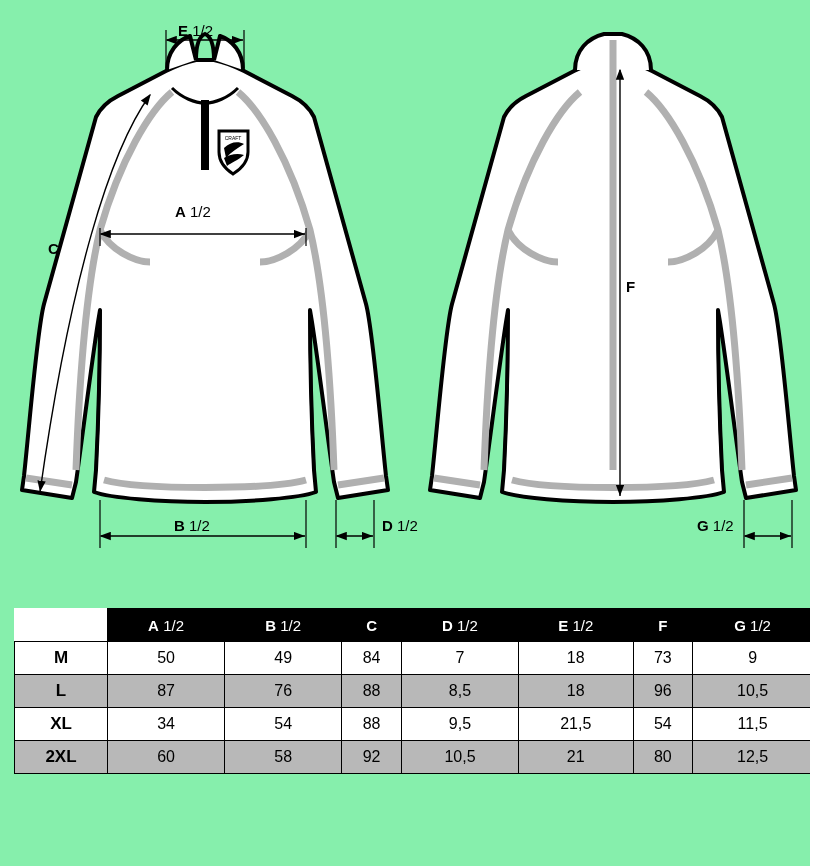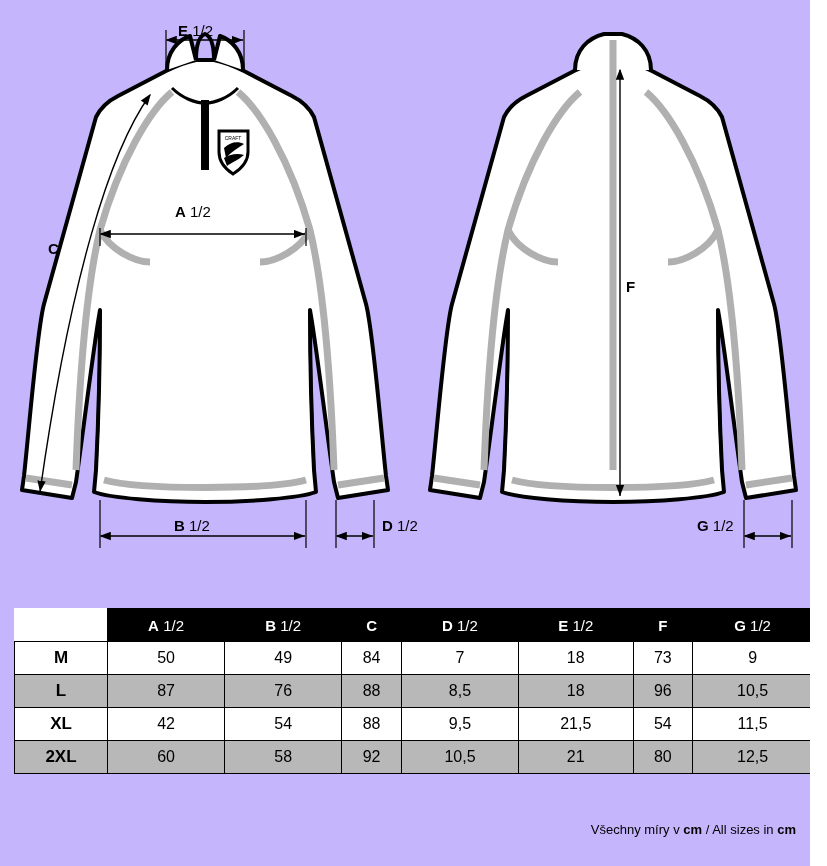--- a/index.html
+++ b/index.html
@@ -9,21 +9,21 @@
   }
   body {
     font-family: "Liberation Sans", sans-serif;
     color: #000000;
   }
   #page {
     position: relative;
     width: 810px;
     height: 866px;
     overflow: hidden;
-    background: #c4b5fd;
+    background: #86efac;
   }
   
   #diagram {
     position: absolute;
     left: 0;
     top: 0;
     width: 827px;
     height: 580px;
   }
   #diagram svg {
@@ -317,38 +317,35 @@
         <td>87</td>
         <td>76</td>
         <td>88</td>
         <td>8,5</td>
         <td>18</td>
         <td>96</td>
         <td>10,5</td>
       </tr>
       <tr>
         <td class="size-name">XL</td>
-        <td>42</td>
+        <td>34</td>
         <td>54</td>
         <td>88</td>
         <td>9,5</td>
         <td>21,5</td>
         <td>54</td>
         <td>11,5</td>
       </tr>
       <tr class="shaded">
         <td class="size-name">2XL</td>
         <td>60</td>
         <td>58</td>
         <td>92</td>
         <td>10,5</td>
         <td>21</td>
         <td>80</td>
         <td>12,5</td>
       </tr>
     </tbody>
   </table>
 
-  <div id="note">
-    <span>Všechny míry v </span><b>cm</b><span> / All sizes in </span><b>cm</b>
-  </div>
 
 </div>
 
 </body></html>

